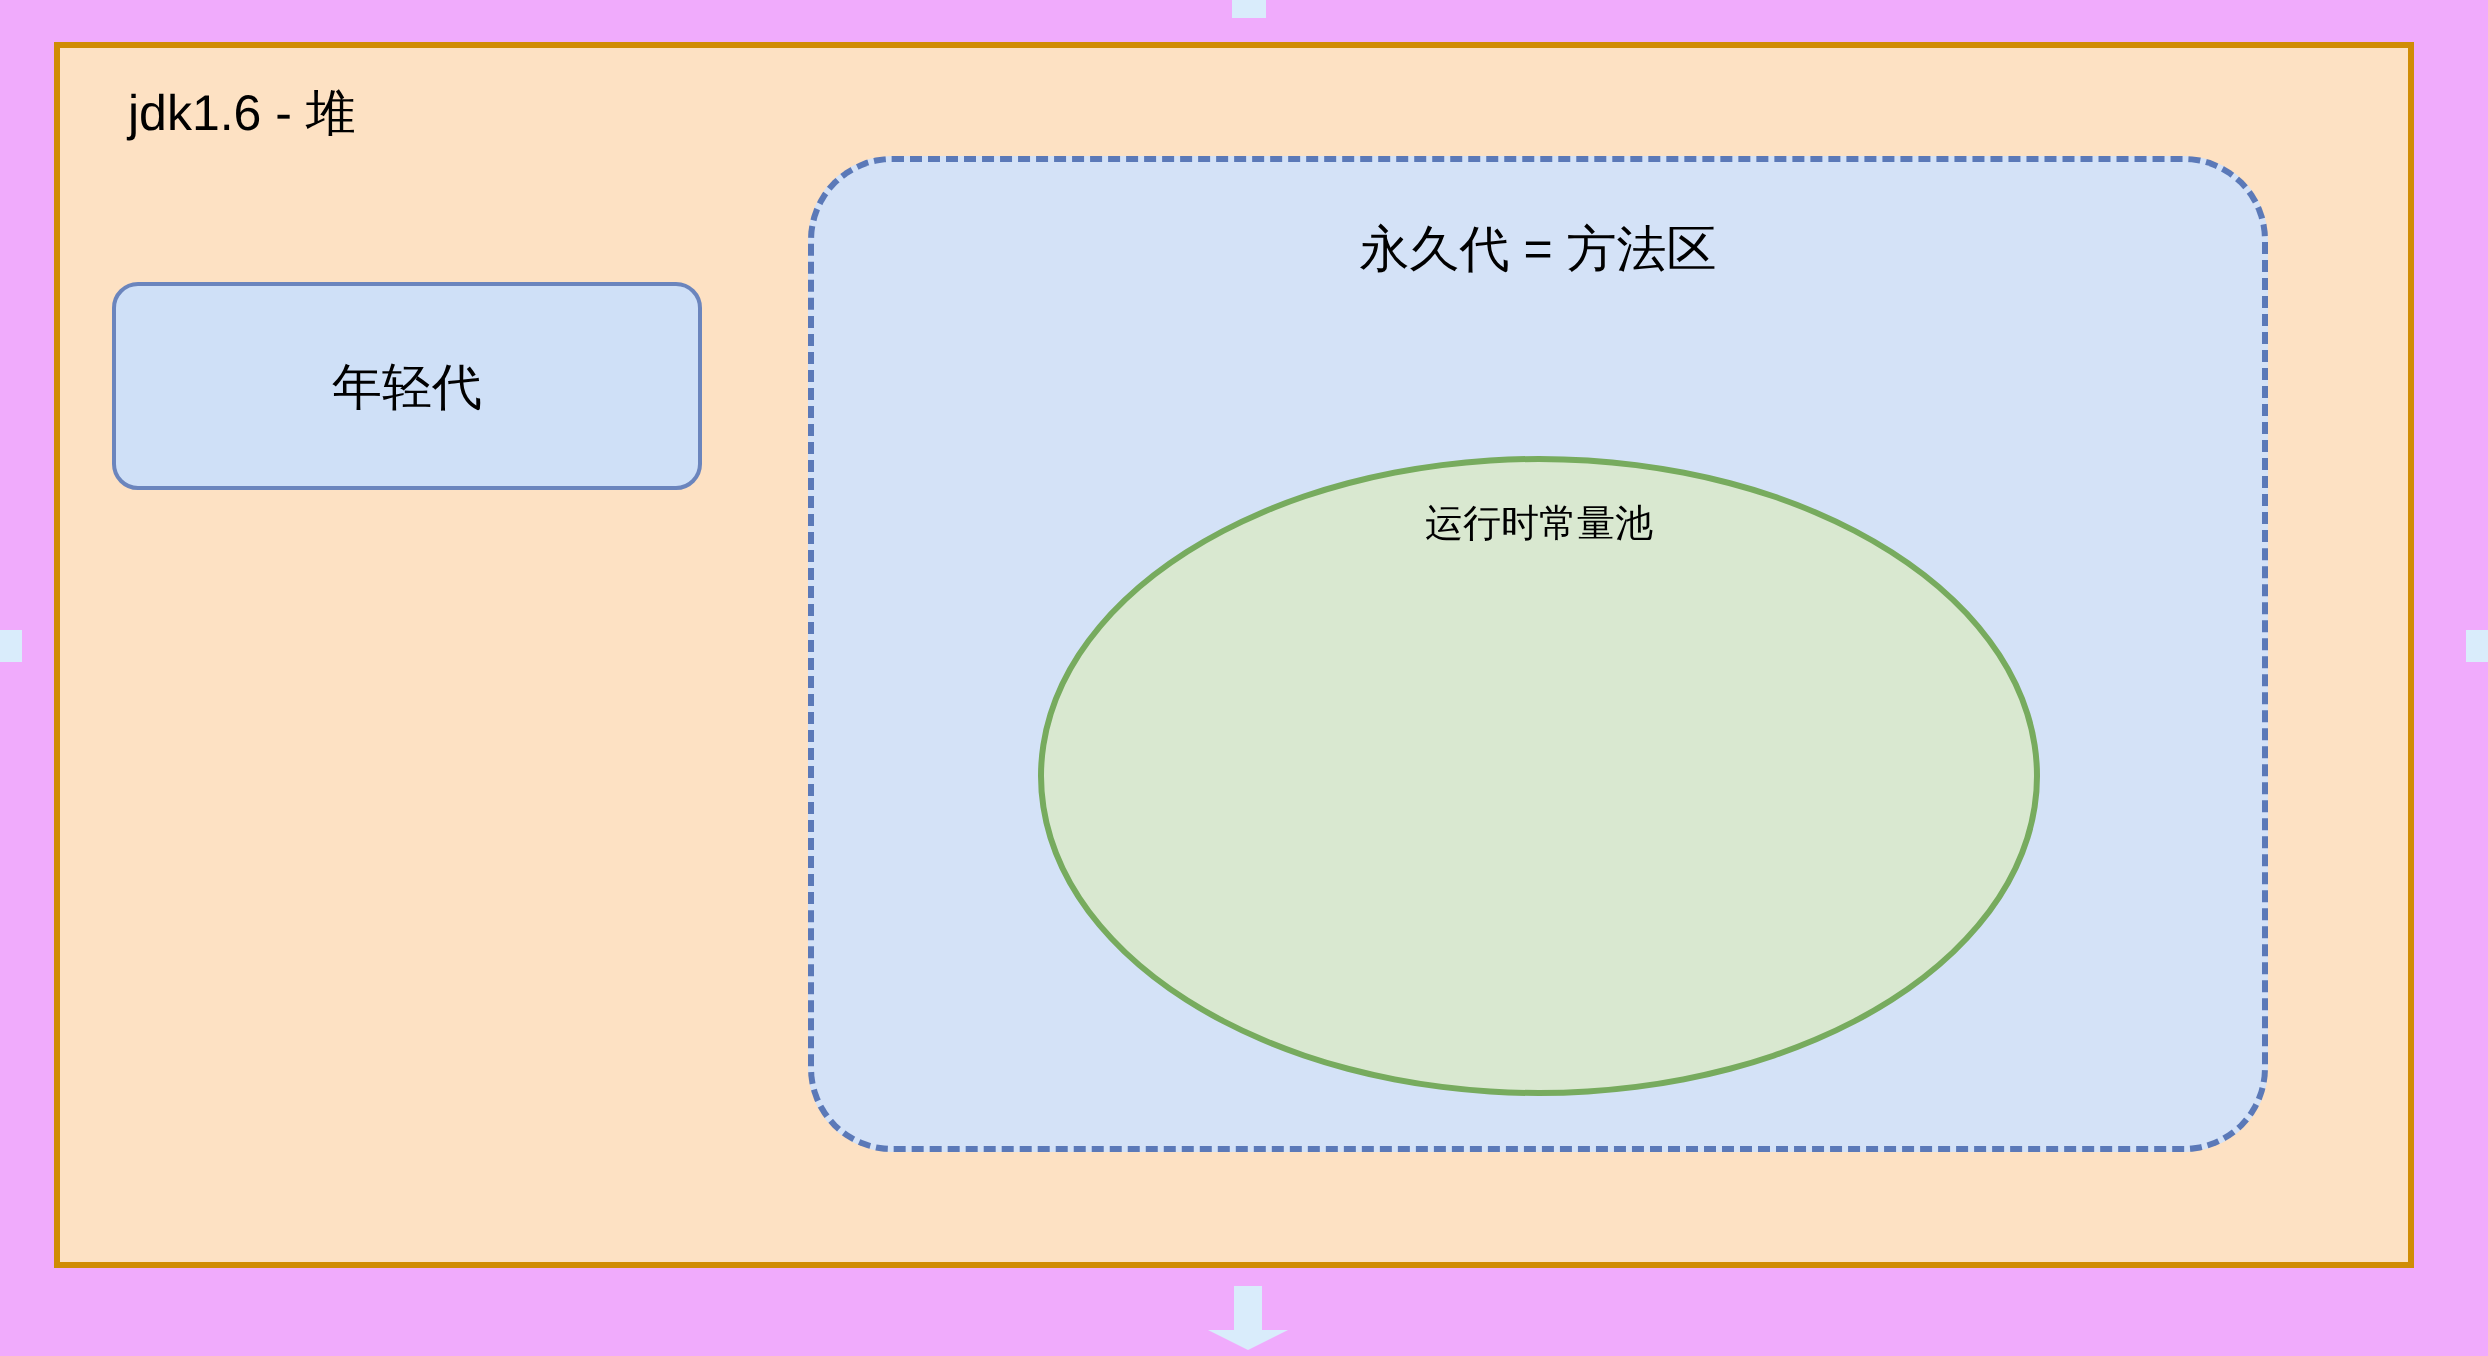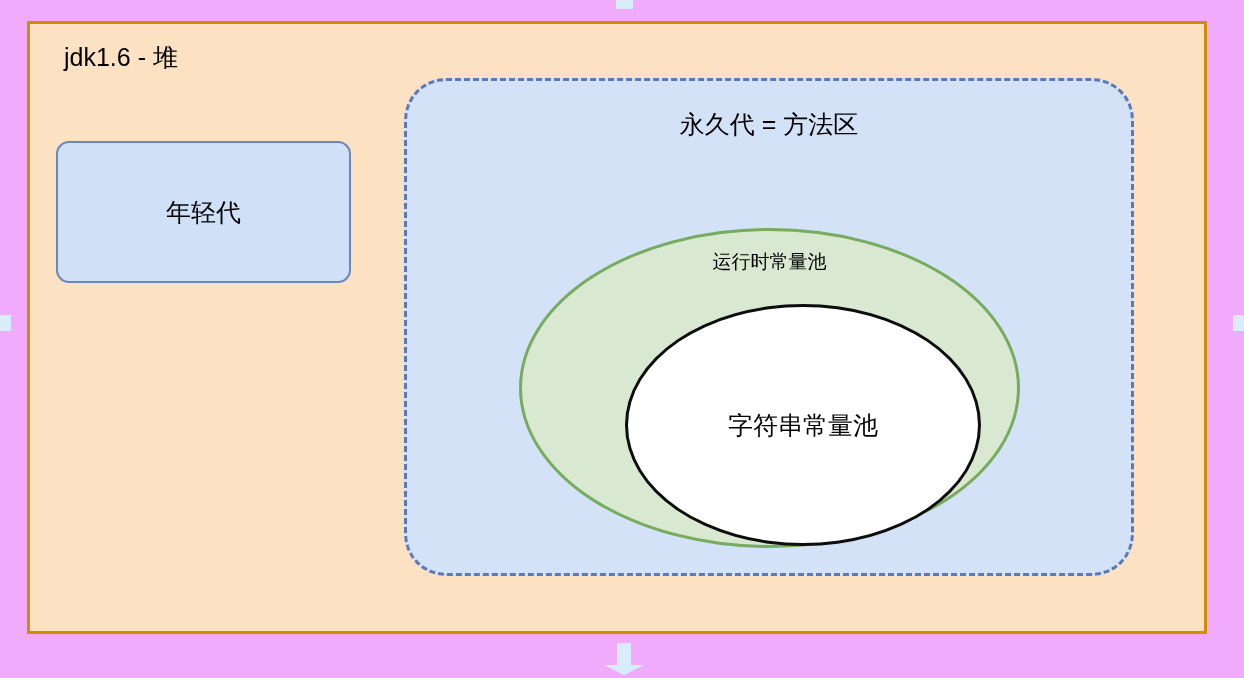--- a/index.html
+++ b/index.html
@@ -51,21 +51,21 @@
   }
   .gen-box .gen-label {
     font-size: 25px;
     color: #000000;
     white-space: nowrap;
   }
   #gen-young {
     left: 56px;
     top: 141px;
     width: 295px;
-    height: 142px;
+    height: 104px;
   }
   #gen-old {
     left: 56px;
     top: 401px;
     width: 295px;
     height: 113px;
   }
   
   .permgen-box {
     position: absolute;
@@ -165,21 +165,18 @@
 
 
   <div class="permgen-box">
     <div class="permgen-label">永久代 = 方法区</div>
   </div>
 
   <div class="rcp-ellipse">
     <div class="rcp-label">运行时常量池</div>
   </div>
 
-  <div class="scp-ellipse">
-    <span class="scp-label">字符串常量池</span>
-  </div>
 
   <svg class="arrow-down" viewBox="0 0 56 32">
     <path d="M21 0 H35 V22 H48 L28 32 L8 22 H21 Z" fill="#d9ecfb"></path>
   </svg>
 
 </div>
 
 </body></html>

